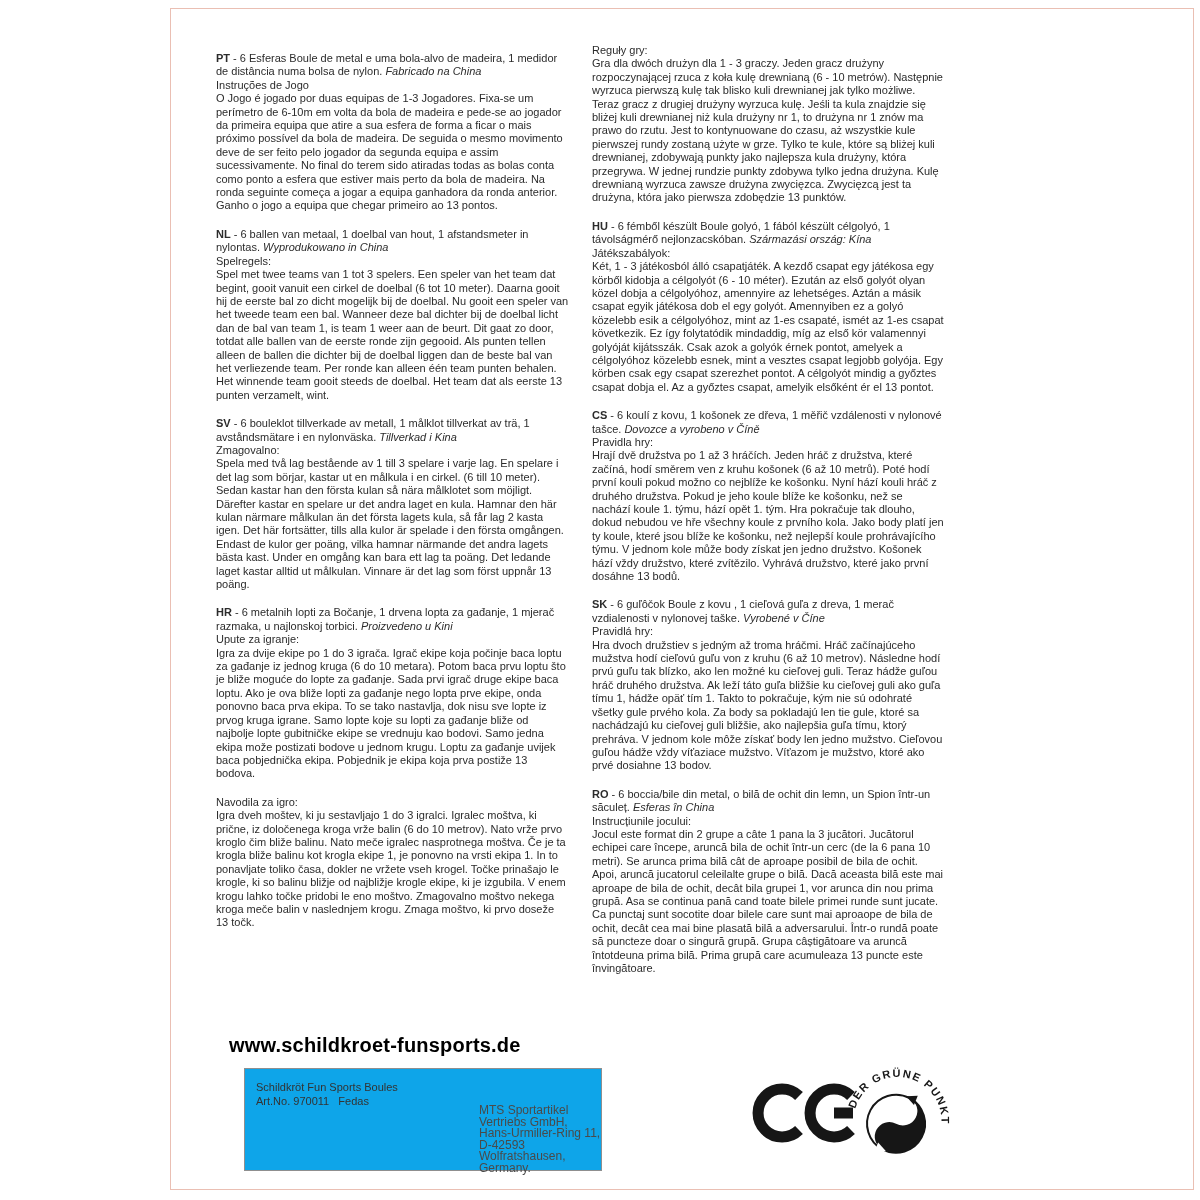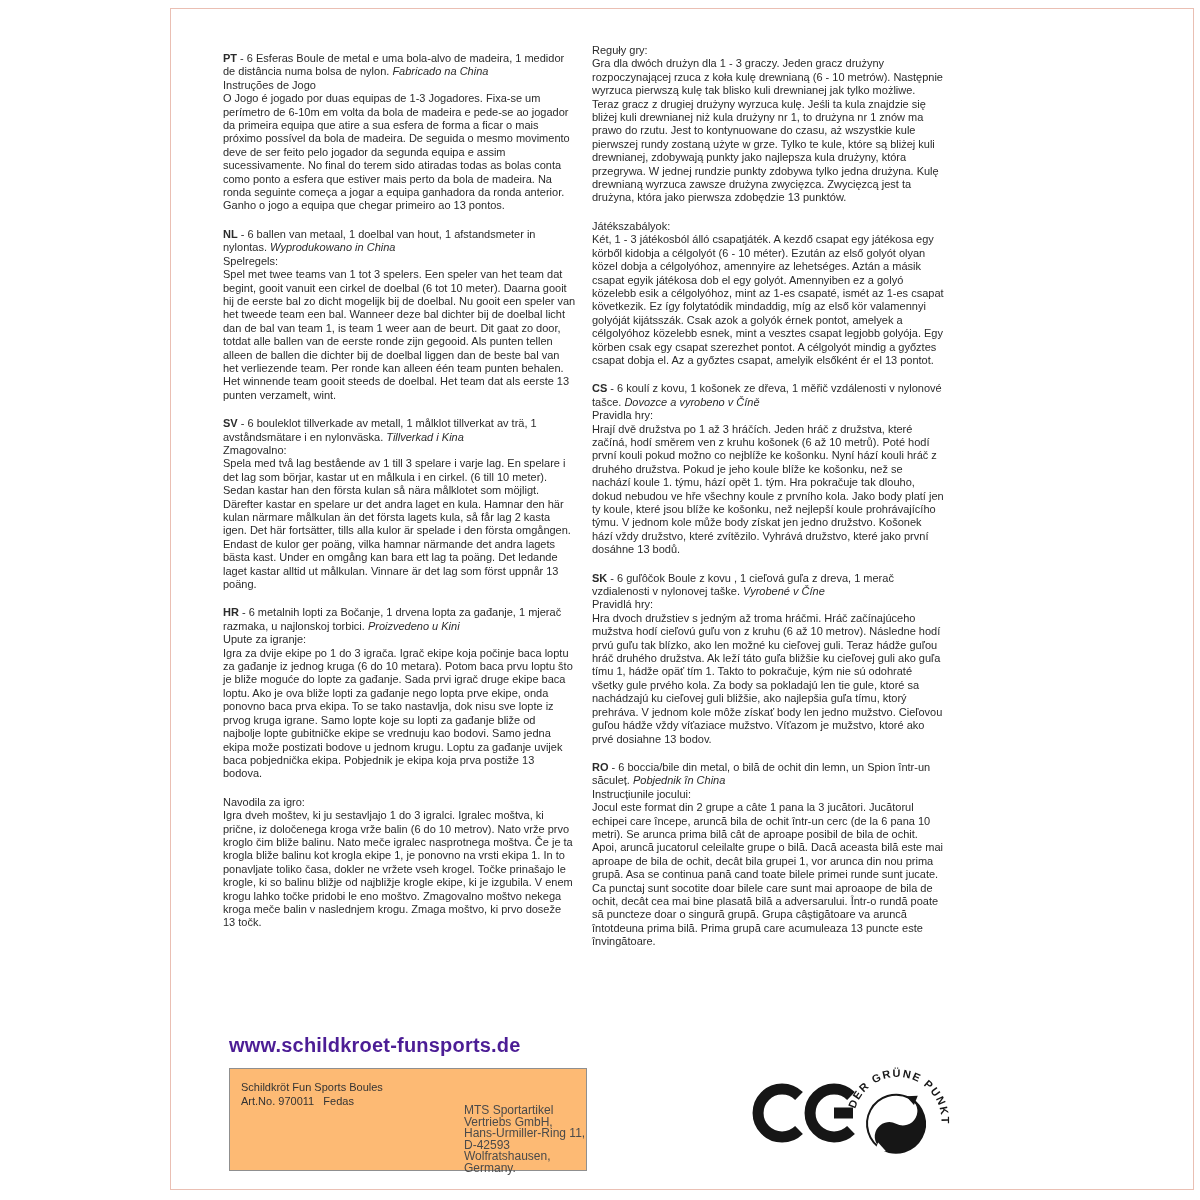--- a/index.html
+++ b/index.html
@@ -5,33 +5,33 @@
   html,body{margin:0;padding:0;}
   body{
     width:1200px;height:1200px;position:relative;background:#ffffff;
     font-family:"Liberation Sans", sans-serif;color:#2b2b2b;overflow:hidden;
   }
   .frame{
     position:absolute;left:170px;top:8px;width:1022px;height:1180px;
     border:1px solid #eabfb3;pointer-events:none;
   }
   .col{position:absolute;font-size:11px;line-height:13.4px;text-align:left;}
-  .col-left{left:223px;top:52px;width:353px;}
+  .col-left{left:216px;top:52px;width:353px;}
   .col-right{left:592px;top:44px;width:352px;}
   .sec{margin:0 0 15px 0;}
   .p{margin:0;}
   .code{font-weight:bold;}
   .madein{font-style:italic;}
   .website{
     position:absolute;left:229px;top:1034px;font-size:20px;font-weight:bold;
-    color:#4c1d95;letter-spacing:0.2px;
+    color:#000000;letter-spacing:0.2px;
   }
   .product-box{
-    position:absolute;left:229px;top:1068px;width:356px;height:101px;
-    border:1px solid #8f8f8f;background:#fdba74;
+    position:absolute;left:244px;top:1068px;width:356px;height:101px;
+    border:1px solid #8f8f8f;background:#0ea5e9;
   }
   .product-box .inner{padding:11px 0 0 11px;font-size:11px;line-height:14px;color:#333;}
   .artno{white-space:pre-wrap;}
   .address{
     position:absolute;left:234px;top:36px;font-size:12px;line-height:11.6px;color:#4a4a4a;
   }
   .ce-mark{position:absolute;left:752px;top:1082px;}
   .gruene-punkt{position:absolute;left:843px;top:1062px;}
 </style>
 </head>
@@ -74,38 +74,39 @@
 </div>
 
 <div class="col col-right">
 
   <section class="sec">
     <p class="p">Reguły gry:</p>
     <p class="p">Gra dla dwóch drużyn dla 1 - 3 graczy. Jeden gracz drużyny rozpoczynającej rzuca z koła kulę drewnianą (6 - 10 metrów). Następnie wyrzuca pierwszą kulę tak blisko kuli drewnianej jak tylko możliwe. Teraz gracz z drugiej drużyny wyrzuca kulę. Jeśli ta kula znajdzie się bliżej kuli drewnianej niż kula drużyny nr 1, to drużyna nr 1 znów ma prawo do rzutu. Jest to kontynuowane do czasu, aż wszystkie kule pierwszej rundy zostaną użyte w grze. Tylko te kule, które są bliżej kuli drewnianej, zdobywają punkty jako najlepsza kula drużyny, która przegrywa. W jednej rundzie punkty zdobywa tylko jedna drużyna. Kulę drewnianą wyrzuca zawsze drużyna zwycięzca. Zwycięzcą jest ta drużyna, która jako pierwsza zdobędzie 13 punktów.</p>
   </section>
 
   <section class="sec">
+    <p class="p"><span class="code">HU</span><span> - 6 fémből készült Boule golyó, 1 fából készült célgolyó, 1 távolságmérő nejlonzacskóban. </span><span class="madein">Származási ország: Kína</span></p>
     <p class="p">Játékszabályok:</p>
     <p class="p">Két, 1 - 3 játékosból álló csapatjáték. A kezdő csapat egy játékosa egy körből kidobja a célgolyót (6 - 10 méter). Ezután az első golyót olyan közel dobja a célgolyóhoz, amennyire az lehetséges. Aztán a másik csapat egyik játékosa dob el egy golyót. Amennyiben ez a golyó közelebb esik a célgolyóhoz, mint az 1-es csapaté, ismét az 1-es csapat következik. Ez így folytatódik mindaddig, míg az első kör valamennyi golyóját kijátsszák. Csak azok a golyók érnek pontot, amelyek a célgolyóhoz közelebb esnek, mint a vesztes csapat legjobb golyója. Egy körben csak egy csapat szerezhet pontot. A célgolyót mindig a győztes csapat dobja el. Az a győztes csapat, amelyik elsőként ér el 13 pontot.</p>
   </section>
 
   <section class="sec">
     <p class="p"><span class="code">CS</span><span> - 6 koulí z kovu, 1 košonek ze dřeva, 1 měřič vzdálenosti v nylonové tašce. </span><span class="madein">Dovozce a vyrobeno v Číně</span></p>
     <p class="p">Pravidla hry:</p>
     <p class="p">Hrají dvě družstva po 1 až 3 hráčích. Jeden hráč z družstva, které začíná, hodí směrem ven z kruhu košonek (6 až 10 metrů). Poté hodí první kouli pokud možno co nejblíže ke košonku. Nyní hází kouli hráč z druhého družstva. Pokud je jeho koule blíže ke košonku, než se nachází koule 1. týmu, hází opět 1. tým. Hra pokračuje tak dlouho, dokud nebudou ve hře všechny koule z prvního kola. Jako body platí jen ty koule, které jsou blíže ke košonku, než nejlepší koule prohrávajícího týmu. V jednom kole může body získat jen jedno družstvo. Košonek hází vždy družstvo, které zvítězilo. Vyhrává družstvo, které jako první dosáhne 13 bodů.</p>
   </section>
 
   <section class="sec">
     <p class="p"><span class="code">SK</span><span> - 6 guľôčok Boule z kovu , 1 cieľová guľa z dreva, 1 merač vzdialenosti v nylonovej taške. </span><span class="madein">Vyrobené v Číne</span></p>
     <p class="p">Pravidlá hry:</p>
     <p class="p">Hra dvoch družstiev s jedným až troma hráčmi. Hráč začínajúceho mužstva hodí cieľovú guľu von z kruhu (6 až 10 metrov). Následne hodí prvú guľu tak blízko, ako len možné ku cieľovej guli. Teraz hádže guľou hráč druhého družstva. Ak leží táto guľa bližšie ku cieľovej guli ako guľa tímu 1, hádže opäť tím 1. Takto to pokračuje, kým nie sú odohraté všetky gule prvého kola. Za body sa pokladajú len tie gule, ktoré sa nachádzajú ku cieľovej guli bližšie, ako najlepšia guľa tímu, ktorý prehráva. V jednom kole môže získať body len jedno mužstvo. Cieľovou guľou hádže vždy víťaziace mužstvo. Víťazom je mužstvo, ktoré ako prvé dosiahne 13 bodov.</p>
   </section>
 
   <section class="sec">
-    <p class="p"><span class="code">RO</span><span> - 6 boccia/bile din metal, o bilă de ochit din lemn, un Spion într-un săculeț. </span><span class="madein">Pobjednik în China</span></p>
+    <p class="p"><span class="code">RO</span><span> - 6 boccia/bile din metal, o bilă de ochit din lemn, un Spion într-un săculeț. </span><span class="madein">Esferas în China</span></p>
     <p class="p">Instrucțiunile jocului:</p>
     <p class="p">Jocul este format din 2 grupe a câte 1 pana la 3 jucători. Jucătorul echipei care începe, aruncă  bila de ochit într-un cerc (de la 6 pana 10 metri).  Se arunca prima bilă cât de aproape posibil de bila de ochit. Apoi, aruncă jucatorul celeilalte grupe o bilă. Dacă aceasta bilă este mai aproape de bila de ochit, decât bila grupei 1, vor arunca din nou prima grupă. Asa se continua pană cand toate bilele primei runde sunt jucate. Ca punctaj sunt socotite doar bilele care sunt mai aproaope de bila de ochit, decât cea mai bine plasată bilă a adversarului. Într-o rundă poate să puncteze doar o singură grupă. Grupa câștigătoare va aruncă întotdeuna prima bilă. Prima grupă care acumuleaza 13 puncte este învingătoare.</p>
   </section>
 
 </div>
 
 <div class="website">www.schildkroet-funsports.de</div>
 
 <div class="product-box">
   <div class="inner">

